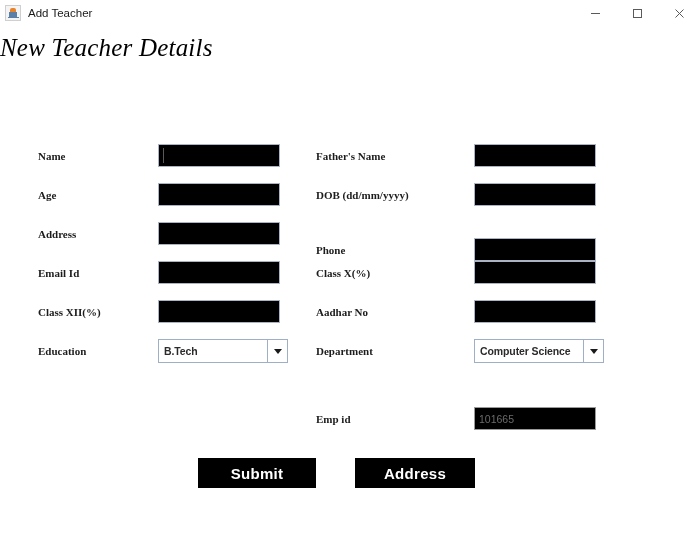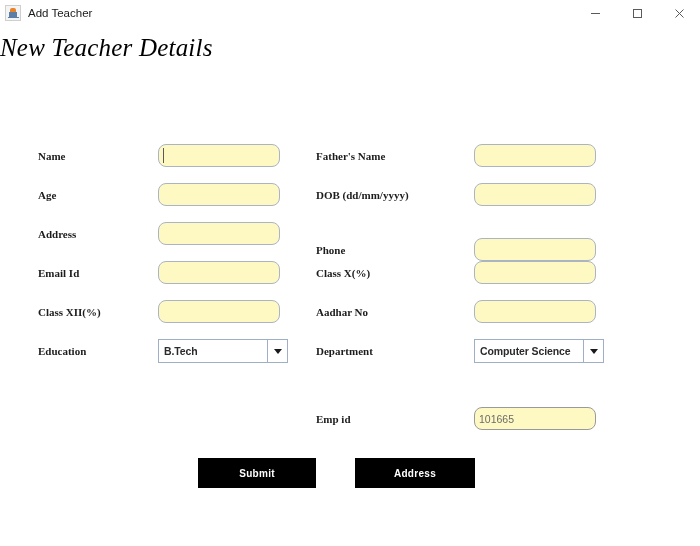--- a/index.html
+++ b/index.html
@@ -121,27 +121,27 @@
     font-weight: bold;
     font-size: 11px;
     color: #1c1c1c;
     white-space: nowrap;
   }
   .f-input {
     box-sizing: border-box;
     width: 122px;
     height: 23px;
     border: 1px solid #aab4c2;
-    background: #fef9c3;
+    background: #000000;
     font-family: "Liberation Sans", sans-serif;
     font-size: 11px;
     color: #333;
     padding: 0 4px;
     outline: none;
-    border-radius: 8px;
+    border-radius: 0;
   }
   .f-input.empid {
     border: 1px solid #9a9a9a;
     color: #6b6b6b;
     font-size: 10.5px;
   }
   .f-input.focused {
     border: 1px solid #aab4c2;
   }
   .caret {
@@ -192,21 +192,21 @@
     border-top: 5px solid #1a1a1a;
   }
 
   
   .action-btn {
     position: absolute;
     background: #000000;
     color: #ffffff;
     border: none;
     font-family: "Liberation Sans", sans-serif;
-    font-size: 10px;
+    font-size: 15px;
     font-weight: bold;
     letter-spacing: 0.3px;
     display: flex;
     align-items: center;
     justify-content: center;
     cursor: pointer;
     padding: 8px;
   }
 </style>
 </head>

